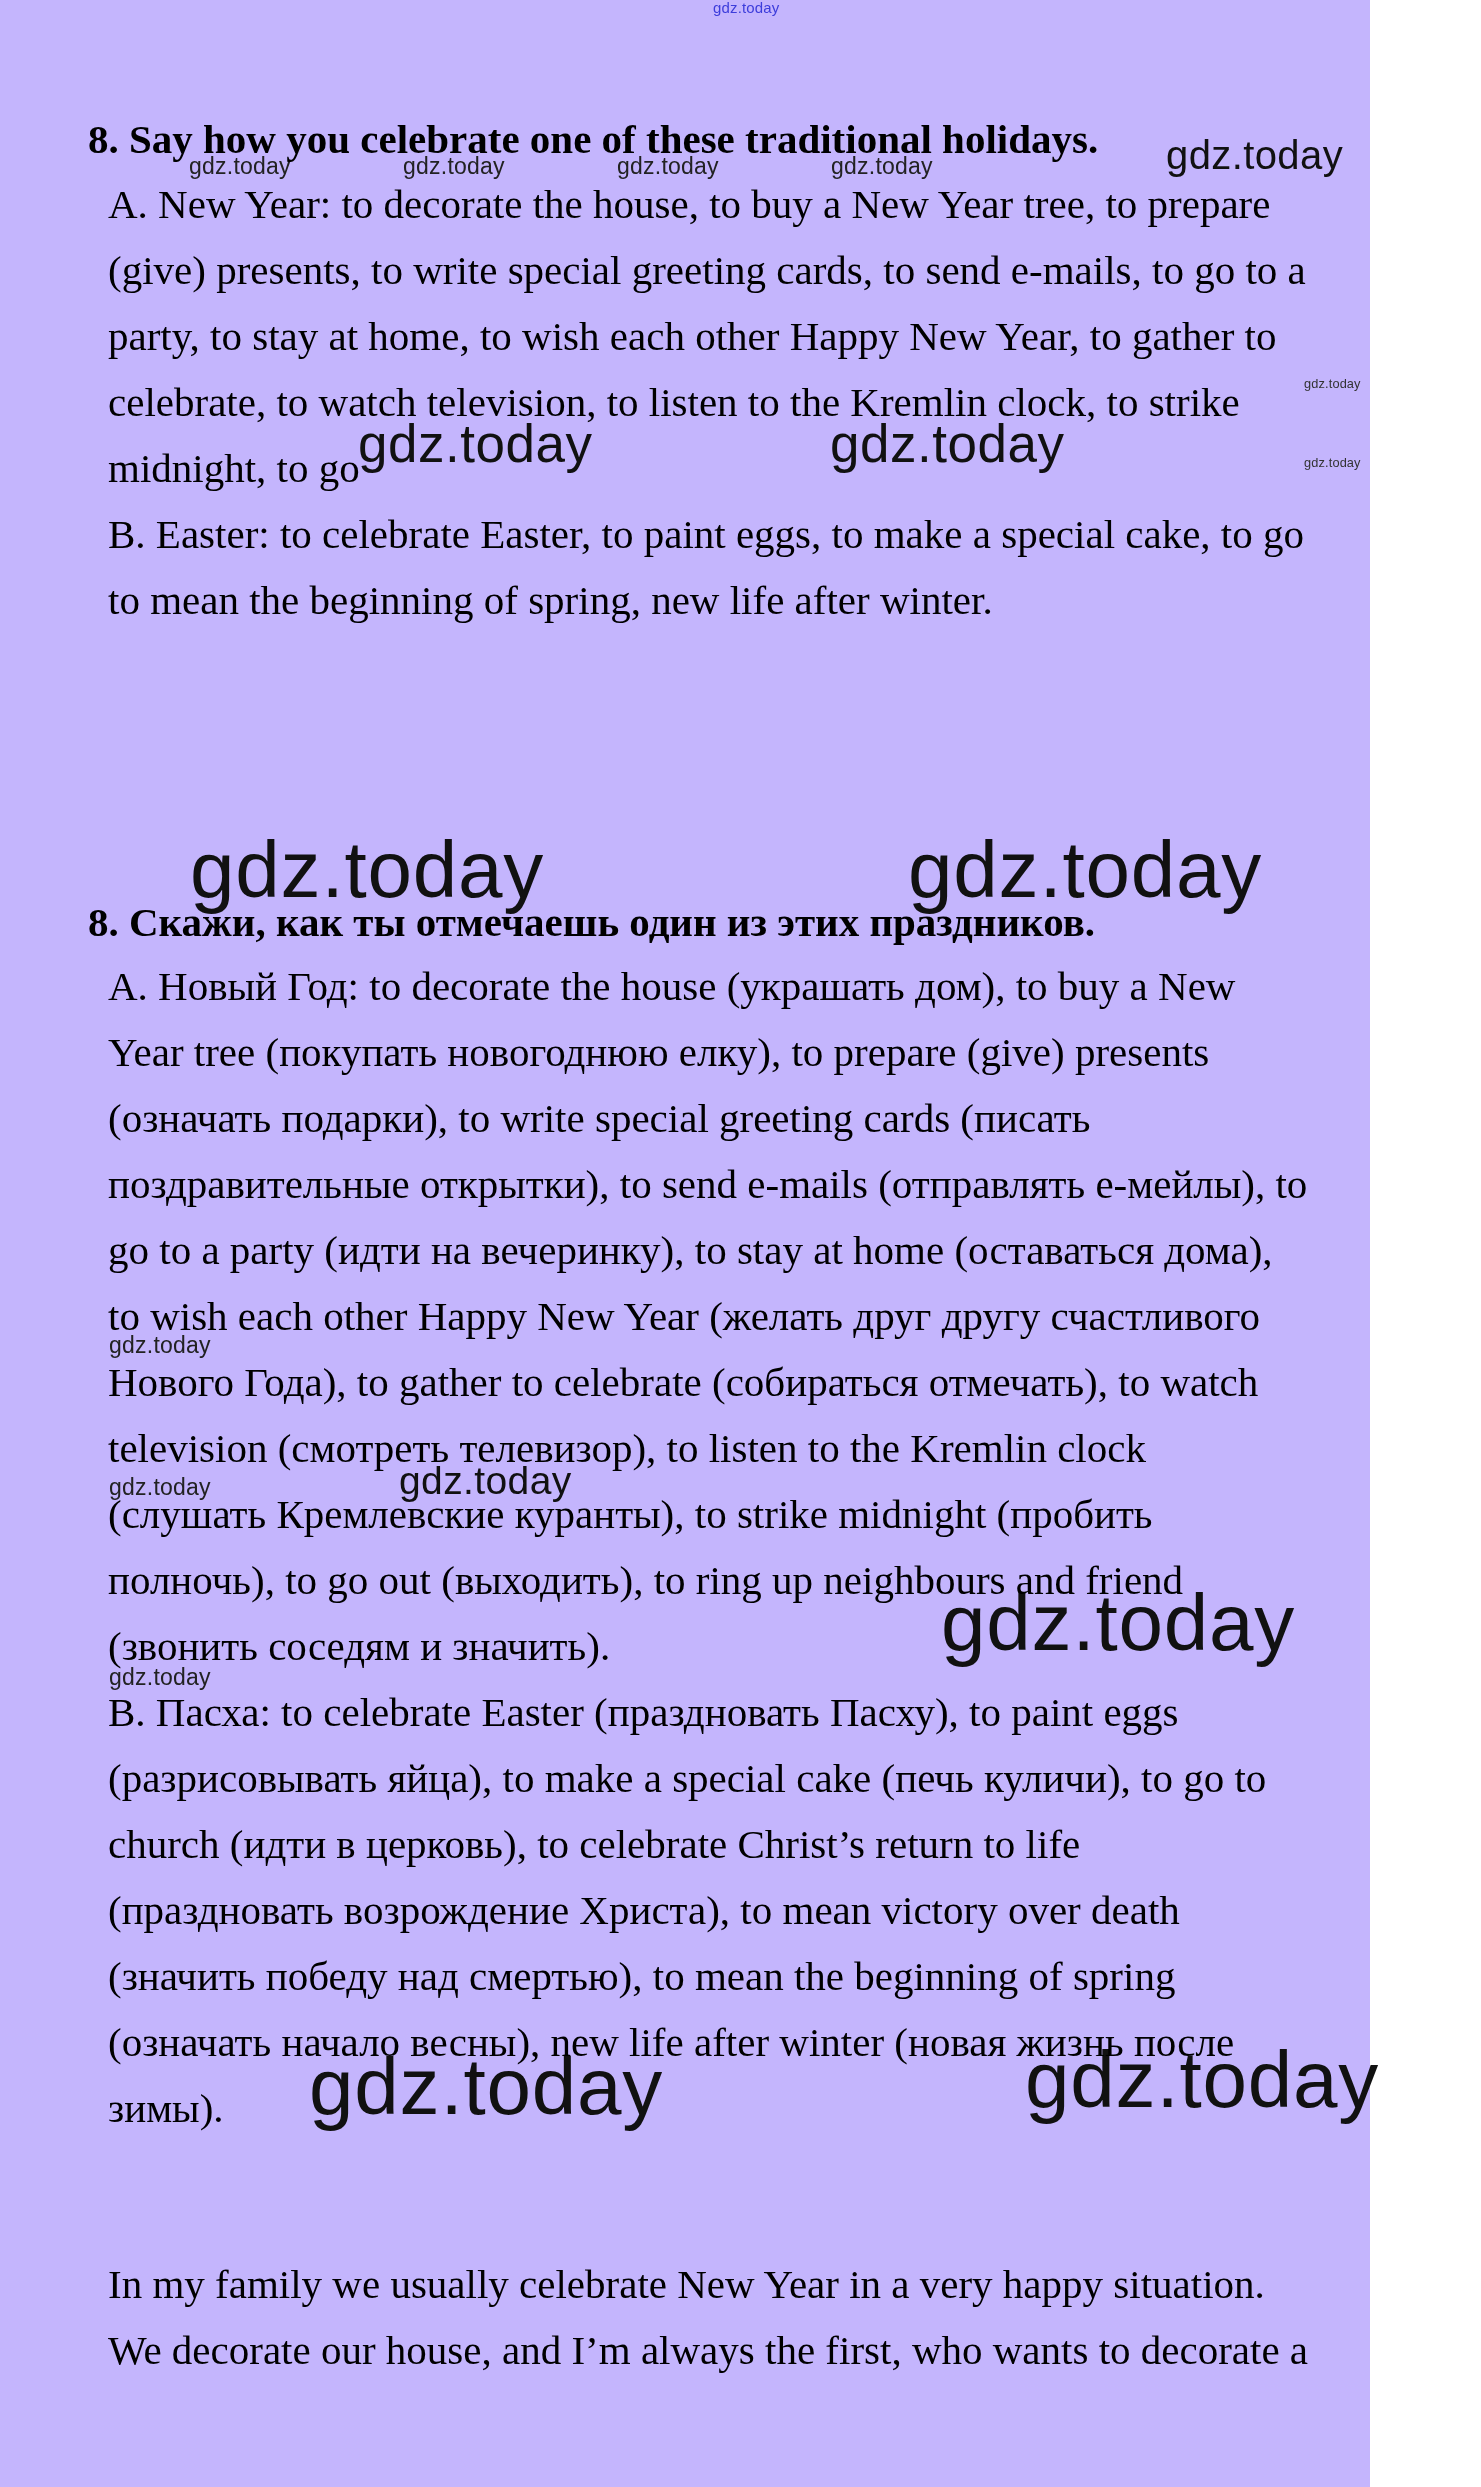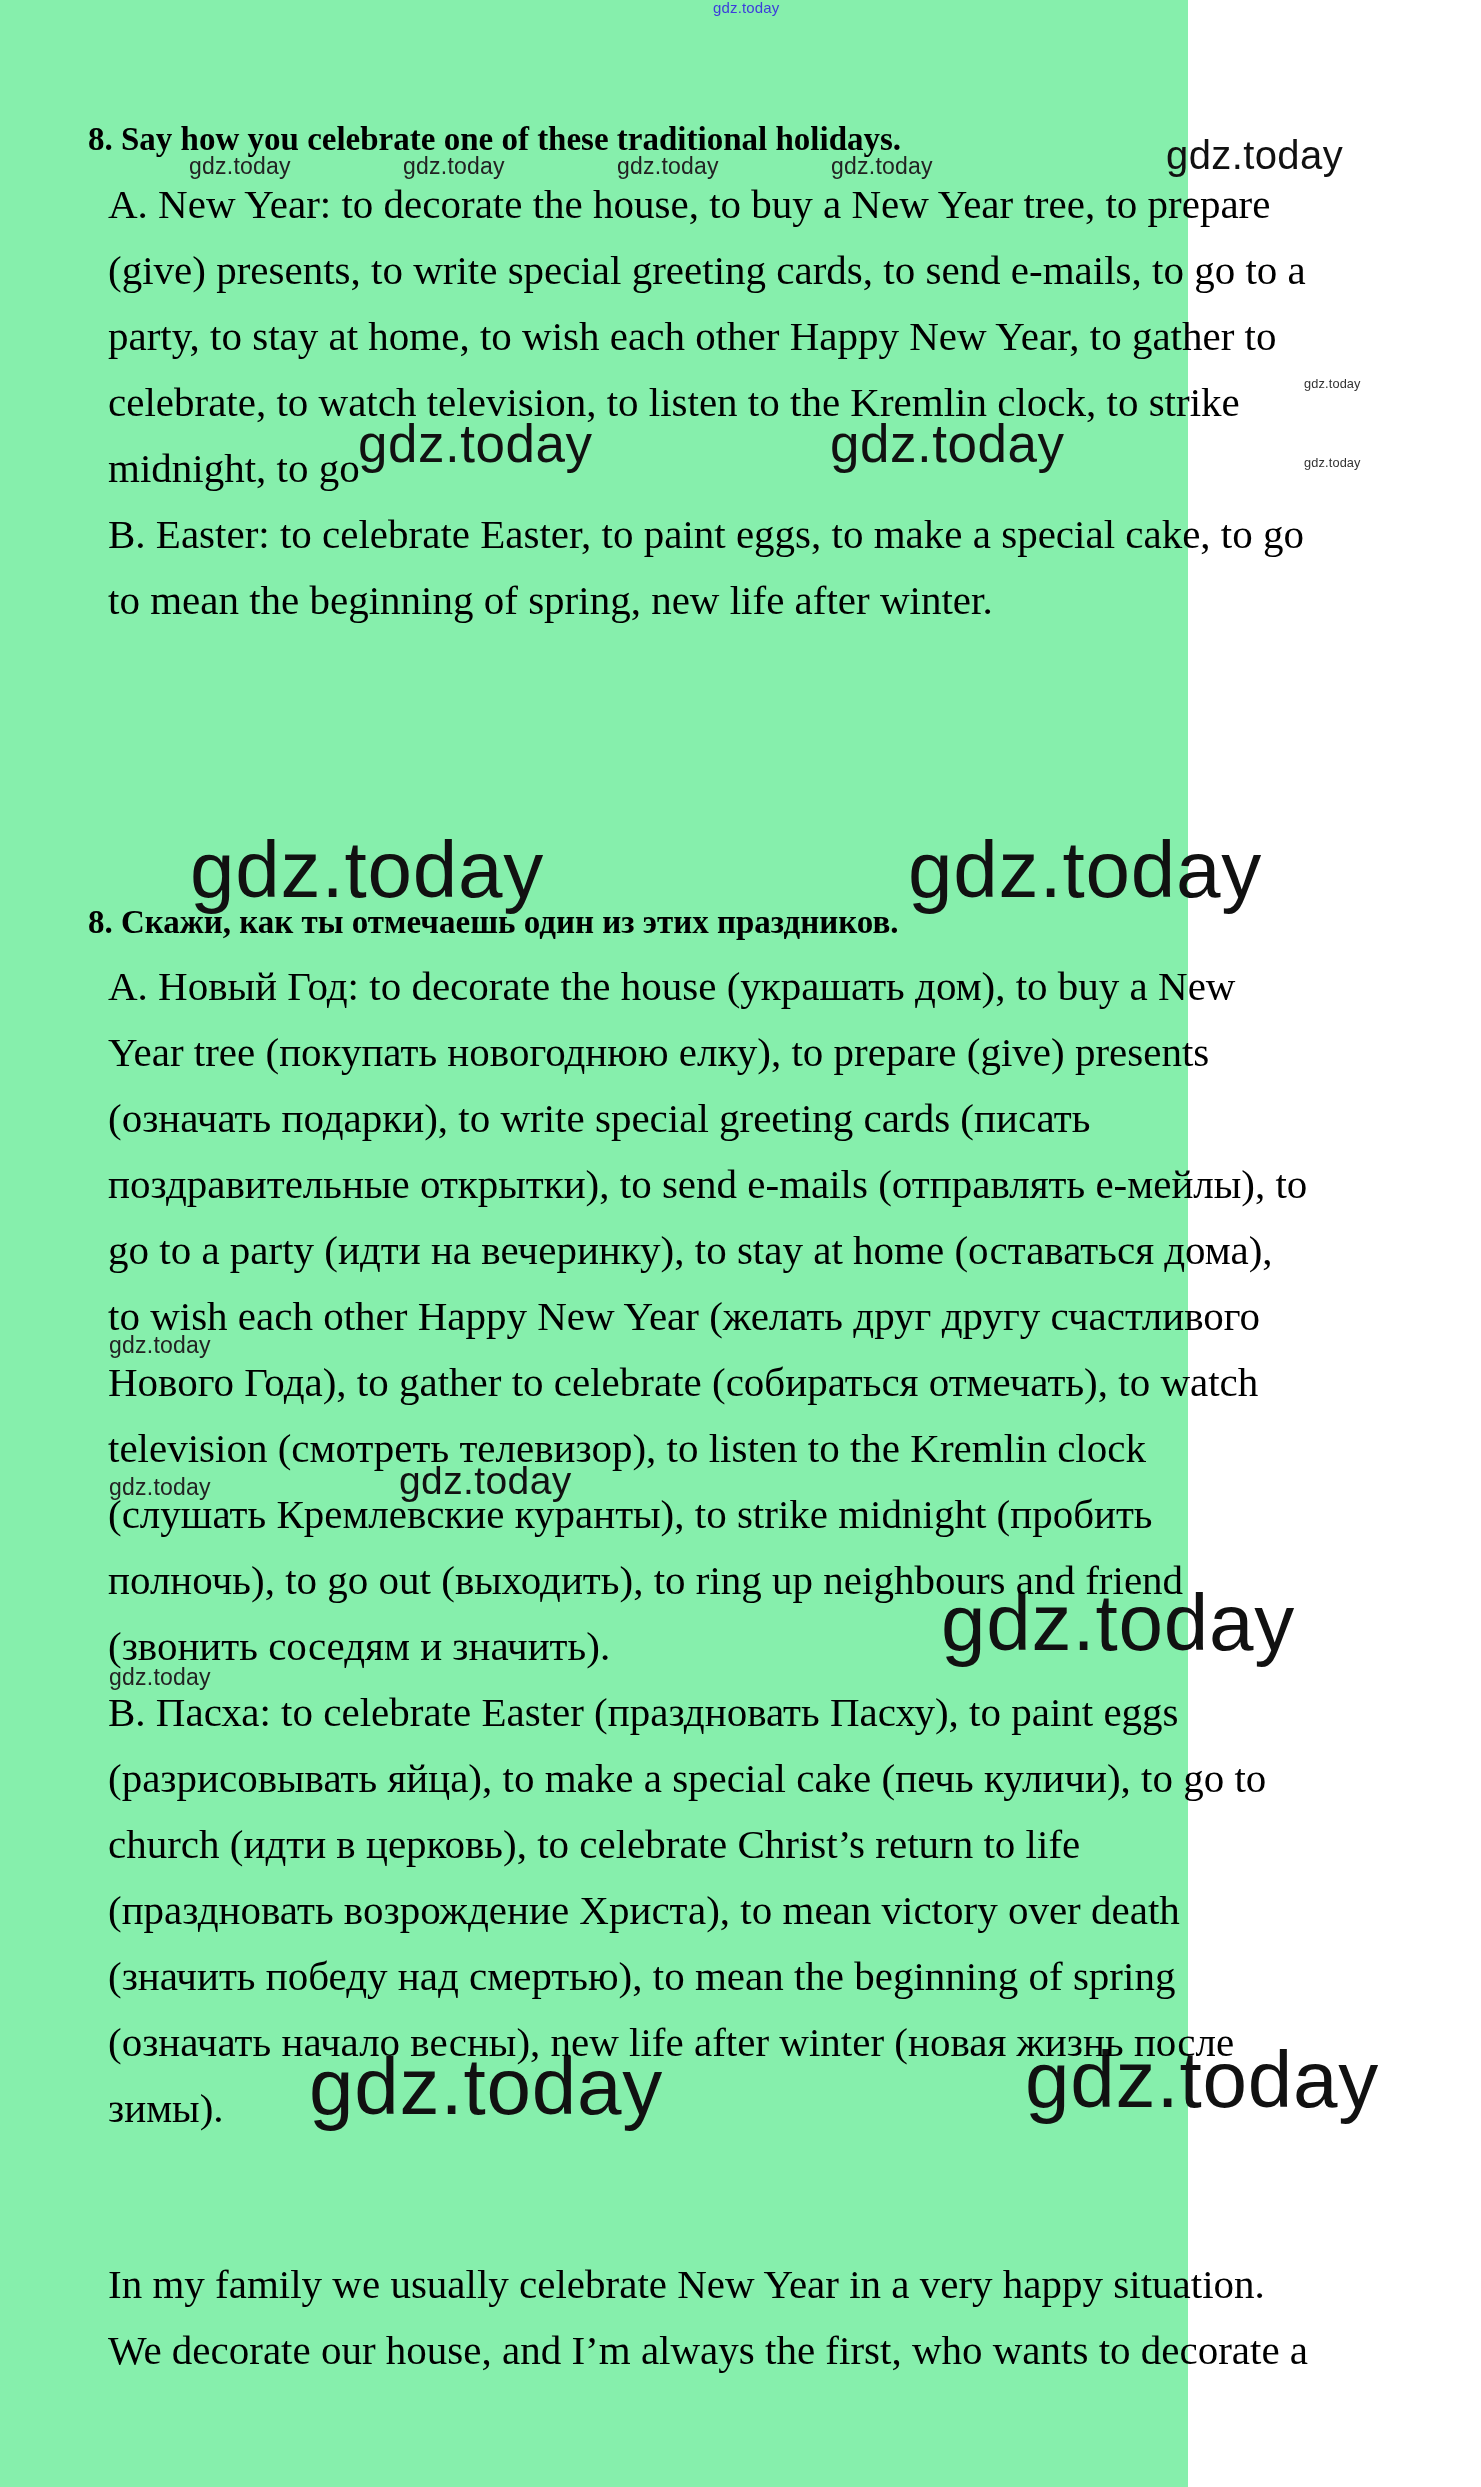--- a/index.html
+++ b/index.html
@@ -1,21 +1,21 @@
 <!DOCTYPE html>
 <html style="font-size:12px"><head>
 <meta charset="utf-8">
 <style>
   html, body { margin: 0; padding: 0; background: #ffffff; }
   body { width: 1482px; height: 2487px; position: relative; overflow: hidden; }
-  .page { position: absolute; left: 0; top: 0; width: 1188px; height: 2487px; background: #86efac; }
+  .page { position: absolute; left: 0; top: 0; width: 1370px; height: 2487px; background: #c4b5fd; }
   .heading {
     position: absolute; left: 88px; margin: 0;
     font-family: "Liberation Serif", serif; font-weight: bold;
-    font-size: 33px; line-height: 41px; color: #000; white-space: nowrap;
+    font-size: 41px; line-height: 41px; color: #000; white-space: nowrap;
   }
   .block { position: absolute; left: 88px; margin: 0; }
   .line {
     font-family: "Liberation Serif", serif; font-size: 41px; line-height: 66px;
     color: #000; white-space: nowrap; height: 66px; margin-left: 20px;
   }
   .wm {
     position: absolute; font-family: "Liberation Sans", sans-serif; font-weight: normal;
     line-height: 1; color: #111; white-space: nowrap; letter-spacing: 0.01em;
   }

